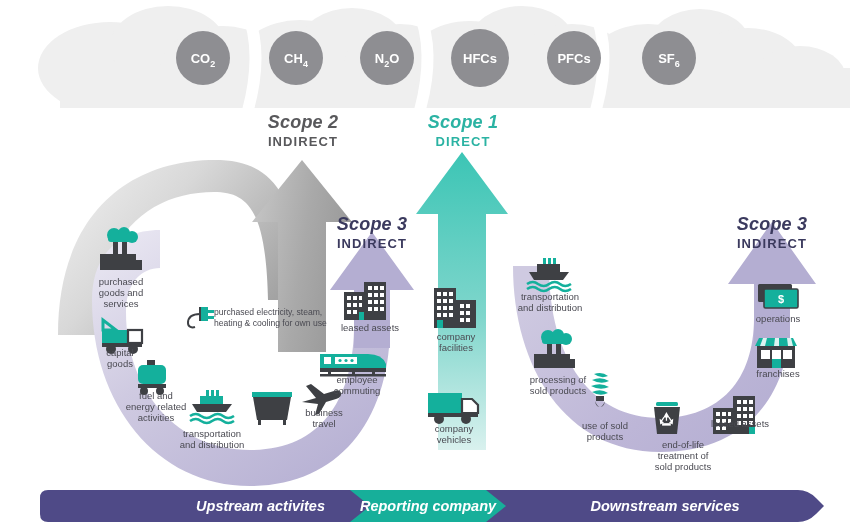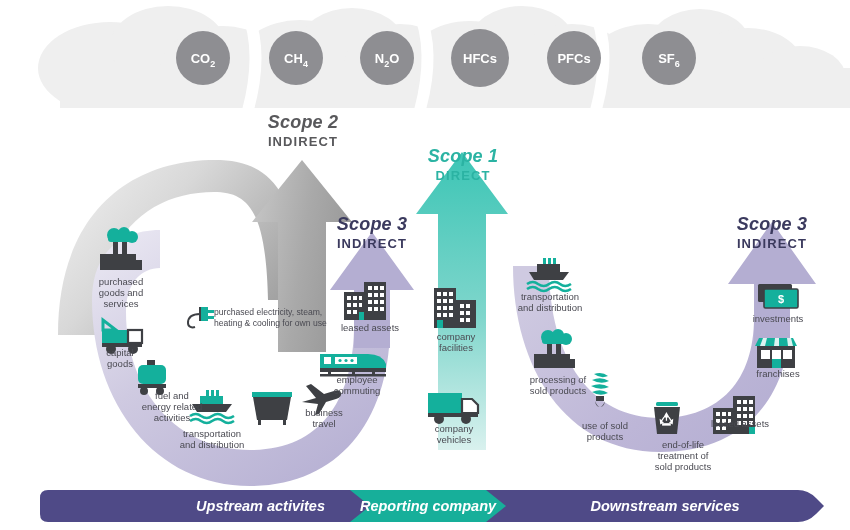--- a/index.html
+++ b/index.html
@@ -384,21 +384,21 @@
       <rect x="6" y="5" width="34" height="19" rx="1.5" fill="#14b09c" stroke="#3e4044" stroke-width="1.6"></rect>
       <text x="23" y="19" text-anchor="middle" font-size="11" font-weight="bold" fill="#ffffff" font-family="Liberation Sans, sans-serif">$</text>
     </g>
   </svg>
 
   <div class="scope-title" style="left:243px;top:112px;width:120px;">
     <span class="s1 gray-txt">Scope 2</span>
     <span class="s2 gray-txt">INDIRECT</span>
   </div>
 
-  <div class="scope-title" style="left:403px;top:112px;width:120px;margin-top:34px;">
+  <div class="scope-title" style="left:403px;top:112px;width:120px;">
     <span class="s1 teal-txt">Scope 1</span>
     <span class="s2 teal-txt">DIRECT</span>
   </div>
 
   <div class="scope-title" style="left:312px;top:214px;width:120px;">
     <span class="s1 navy-txt">Scope 3</span>
     <span class="s2 navy-txt">INDIRECT</span>
   </div>
 
   <div class="scope-title" style="left:712px;top:214px;width:120px;">
@@ -407,21 +407,21 @@
   </div>
 
   <div class="note" style="left:214px;top:307px;width:170px;white-space:pre-line;">purchased electricity, steam,
 heating &amp; cooling for own use</div>
 
   <div class="lbl item-lbl" style="left:85px;top:277px;width:72px;white-space:pre-line;">purchased
 goods and
 services</div>
   <div class="lbl item-lbl" style="left:86px;top:348px;width:68px;white-space:pre-line;">capital
 goods</div>
-  <div class="lbl item-lbl" style="left:126px;top:391px;width:92px;white-space:pre-line;">fuel and
+  <div class="lbl item-lbl" style="left:110px;top:391px;width:92px;white-space:pre-line;">fuel and
 energy related
 activities</div>
   <div class="lbl item-lbl" style="left:160px;top:429px;width:104px;white-space:pre-line;">transportation
 and distribution</div>
   <div class="lbl item-lbl" style="left:292px;top:408px;width:64px;white-space:pre-line;">business
 travel</div>
   <div class="lbl item-lbl" style="left:318px;top:375px;width:78px;white-space:pre-line;">employee
 commuting</div>
   <div class="lbl item-lbl" style="left:330px;top:323px;width:80px;white-space:pre-line;">leased assets</div>
 
@@ -434,21 +434,21 @@
 and distribution</div>
   <div class="lbl item-lbl" style="left:518px;top:375px;width:80px;white-space:pre-line;">processing of
 sold products</div>
   <div class="lbl item-lbl" style="left:569px;top:421px;width:72px;white-space:pre-line;">use of sold
 products</div>
   <div class="lbl item-lbl" style="left:640px;top:440px;width:86px;white-space:pre-line;">end-of-life
 treatment of
 sold products</div>
   <div class="lbl item-lbl" style="left:700px;top:419px;width:80px;white-space:pre-line;">leased assets</div>
   <div class="lbl item-lbl" style="left:742px;top:369px;width:72px;white-space:pre-line;">franchises</div>
-  <div class="lbl item-lbl" style="left:738px;top:314px;width:80px;white-space:pre-line;">investments</div>
+  <div class="lbl item-lbl" style="left:738px;top:314px;width:80px;white-space:pre-line;">operations</div>
 
   <svg class="layer" viewBox="0 0 850 530" style="top:0;">
     <g>
       <path d="M48 490 q-8 0 -8 8 L40 514 q0 8 8 8 L352 522 L372 506 L352 490 Z" fill="#4f4a87"></path>
       <path d="M350 490 L488 490 L508 506 L488 522 L350 522 L370 506 Z" fill="#17af9a"></path>
       <path d="M486 490 L798 490 q10 0 18 8 l8 8 l-8 8 q-8 8 -18 8 L486 522 L506 506 Z" fill="#4f4a87"></path>
     </g>
   </svg>
   <div class="bar-lbl" style="left:95px;top:498px;width:230px;text-align:right;">Upstream activites</div>
   <div class="bar-lbl" style="left:358px;top:498px;width:140px;">Reporting company</div>

